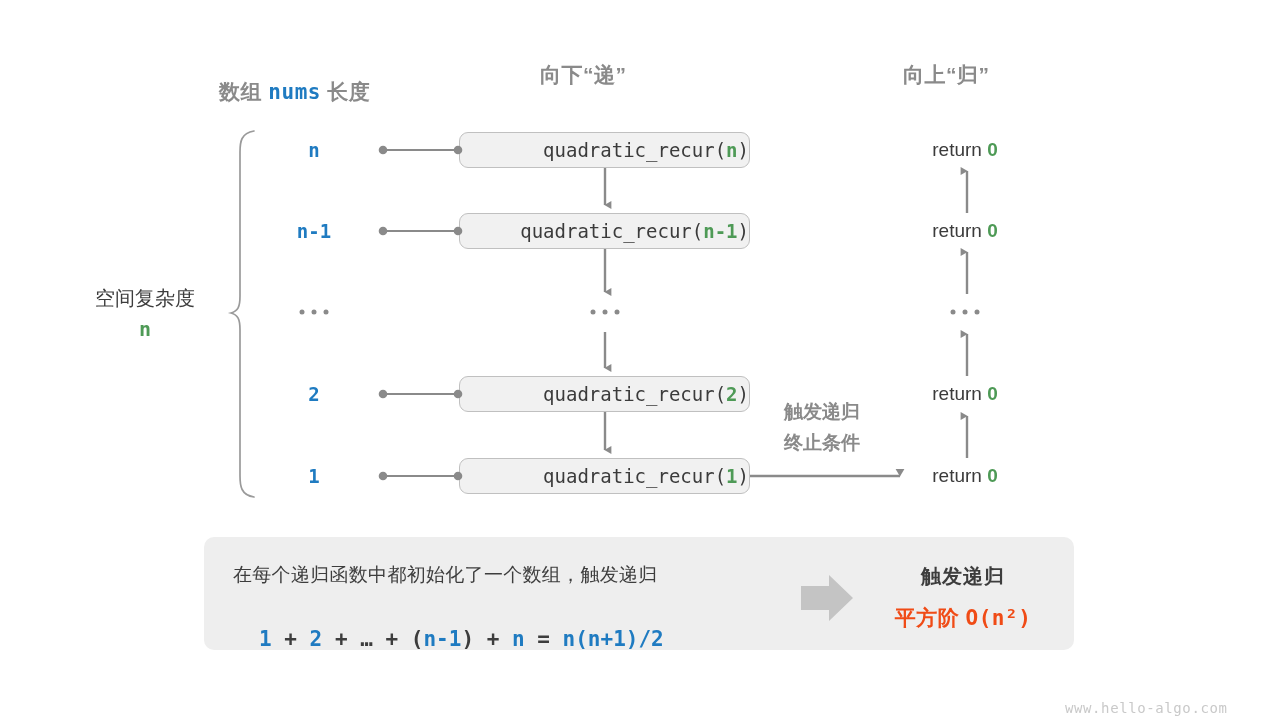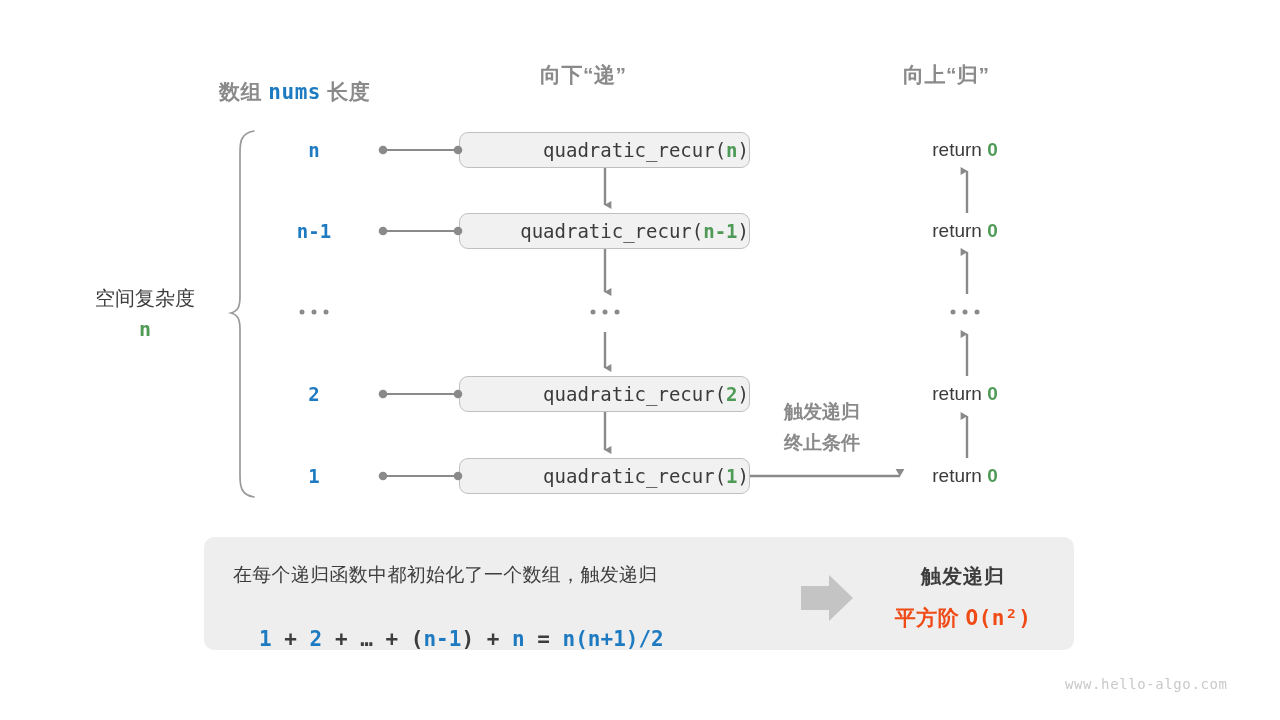--- a/index.html
+++ b/index.html
@@ -170,20 +170,21 @@
   }
 
   
   .watermark {
     position: absolute;
     font-family: "DejaVu Sans Mono", "Liberation Mono", monospace;
     font-size: 14px;
     color: #c9c9c9;
     white-space: nowrap;
     letter-spacing: .6px;
+    margin-top: 24px;
   }
 
   svg.overlay {
     position: absolute;
     left: 0; top: 0;
     width: 1280px;
     height: 720px;
     pointer-events: none;
   }
 </style>

